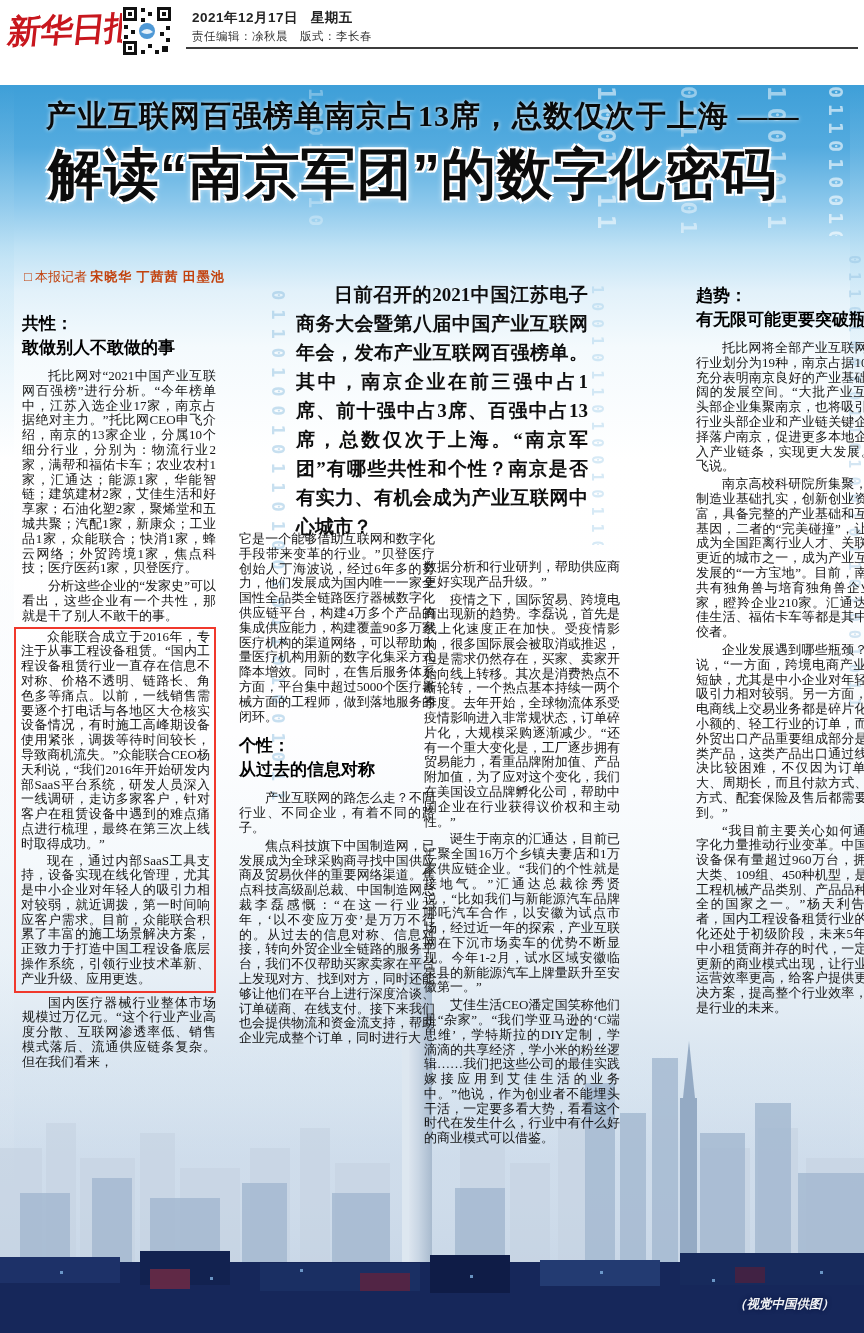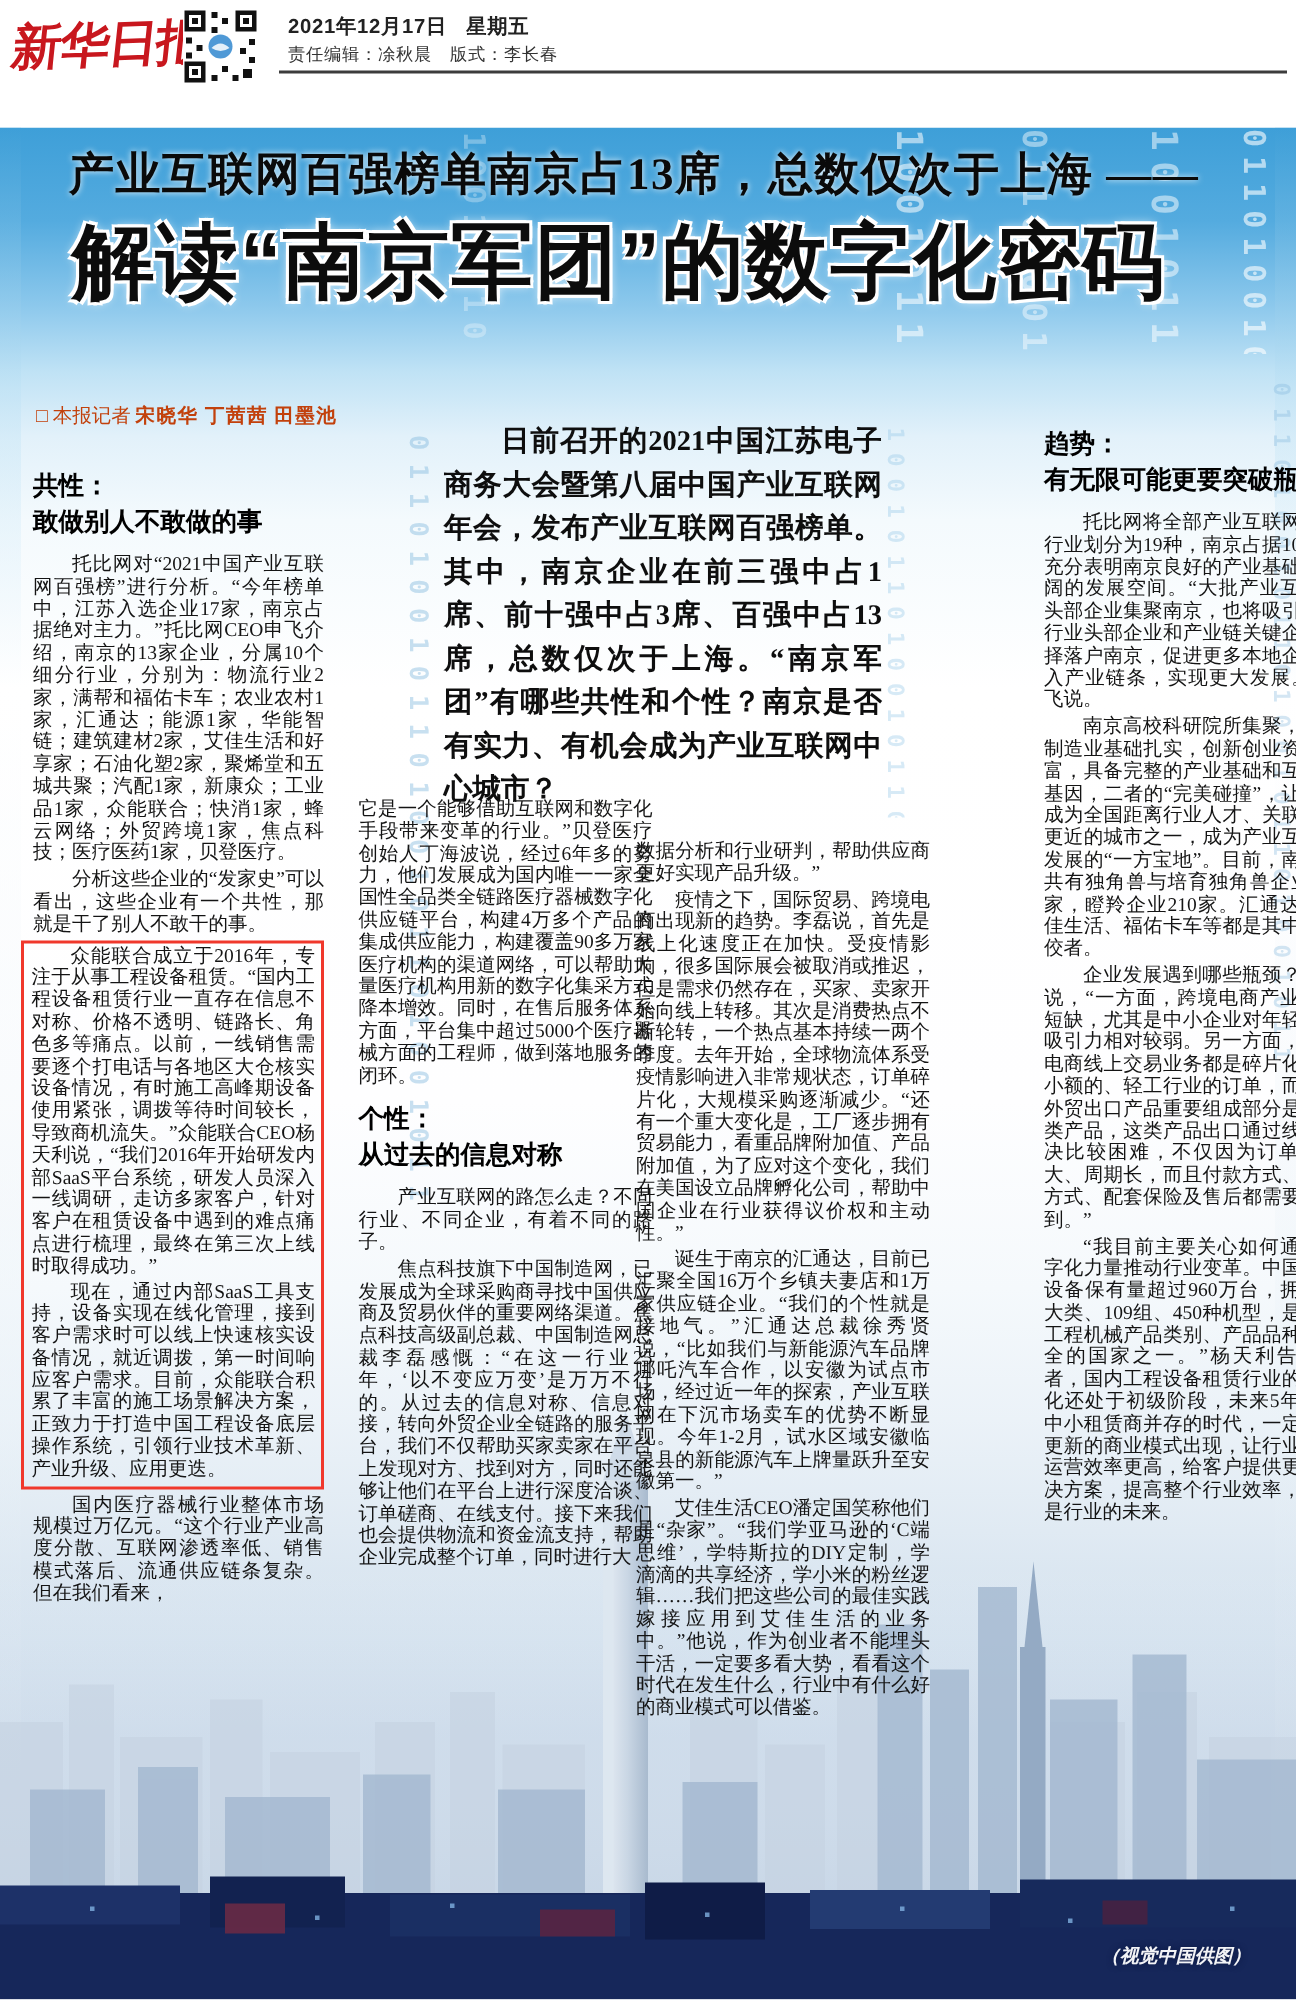--- a/index.html
+++ b/index.html
@@ -202,21 +202,21 @@
 
   <div class="col col1">
     <div class="sec-head">
       <span>共性：</span><br>
       <span>敢做别人不敢做的事</span>
     </div>
     <p>托比网对“2021中国产业互联网百强榜”进行分析。“今年榜单中，江苏入选企业17家，南京占据绝对主力。”托比网CEO申飞介绍，南京的13家企业，分属10个细分行业，分别为：物流行业2家，满帮和福佑卡车；农业农村1家，汇通达；能源1家，华能智链；建筑建材2家，艾佳生活和好享家；石油化塑2家，聚烯堂和五城共聚；汽配1家，新康众；工业品1家，众能联合；快消1家，蜂云网络；外贸跨境1家，焦点科技；医疗医药1家，贝登医疗。</p>
     <p>分析这些企业的“发家史”可以看出，这些企业有一个共性，那就是干了别人不敢干的事。</p>
     <div class="red-box">
       <p>众能联合成立于2016年，专注于从事工程设备租赁。“国内工程设备租赁行业一直存在信息不对称、价格不透明、链路长、角色多等痛点。以前，一线销售需要逐个打电话与各地区大仓核实设备情况，有时施工高峰期设备使用紧张，调拨等待时间较长，导致商机流失。”众能联合CEO杨天利说，“我们2016年开始研发内部SaaS平台系统，研发人员深入一线调研，走访多家客户，针对客户在租赁设备中遇到的难点痛点进行梳理，最终在第三次上线时取得成功。”</p>
-      <p>现在，通过内部SaaS工具支持，设备实现在线化管理，接到客户需求时可以线上快速核实设备情况，就近调拨，第一时间响应客户需求。目前，众能联合积累了丰富的施工场景解决方案，正致力于打造中国工程设备底层操作系统，引领行业技术革新、产业升级、应用更迭。</p>
+      <p>现在，通过内部SaaS工具支持，设备实现在线化管理，尤其是中小企业对年轻人的吸引力相对较弱，就近调拨，第一时间响应客户需求。目前，众能联合积累了丰富的施工场景解决方案，正致力于打造中国工程设备底层操作系统，引领行业技术革新、产业升级、应用更迭。</p>
     </div>
     <p>国内医疗器械行业整体市场规模过万亿元。“这个行业产业高度分散、互联网渗透率低、销售模式落后、流通供应链条复杂。但在我们看来，</p>
   </div>
 
   <div class="col col2">
     <p class="noindent">它是一个能够借助互联网和数字化手段带来变革的行业。”贝登医疗创始人丁海波说，经过6年多的努力，他们发展成为国内唯一一家全国性全品类全链路医疗器械数字化供应链平台，构建4万多个产品的集成供应能力，构建覆盖90多万家医疗机构的渠道网络，可以帮助大量医疗机构用新的数字化集采方式降本增效。同时，在售后服务体系方面，平台集中超过5000个医疗器械方面的工程师，做到落地服务的闭环。</p>
     <div class="sec-head">
       <span>个性：</span><br>
       <span>从过去的信息对称</span>
     </div>

